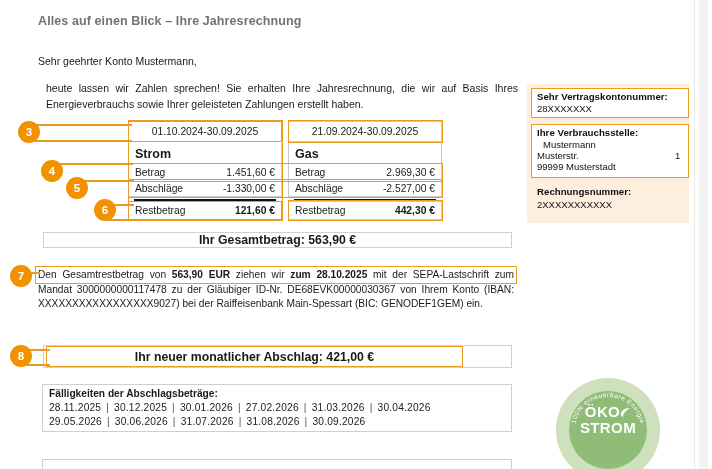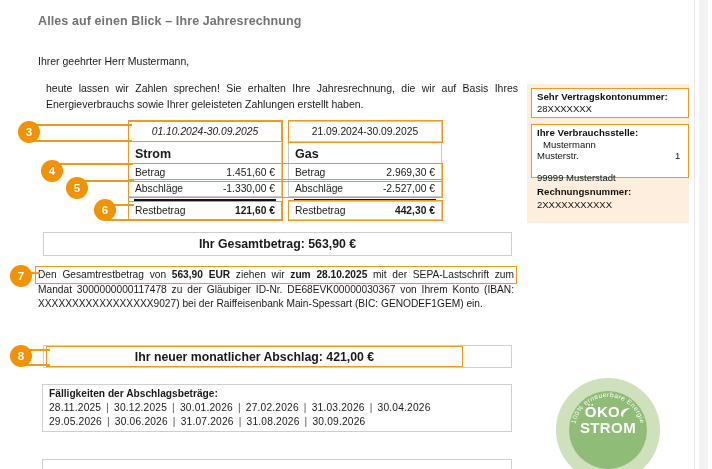--- a/index.html
+++ b/index.html
@@ -20,21 +20,21 @@
   .side-box-1{left:531px;top:88px;width:158px;height:30px;}
   .side-box-2{left:531px;top:124px;width:158px;height:54px;}
   .side-text{position:absolute;font-size:9.5px;line-height:11.5px;color:#111;}
   .side-title{font-weight:bold;font-size:9.7px;}
   .sp-1-title{left:537px;top:91px;}
   .sp-1-val{left:537px;top:103px;}
   .sp-2-title{left:537px;top:127px;}
   .sp-2-l1{left:537px;top:139px;margin-left:6px;}
   .sp-2-l2{left:537px;top:150px;}
   .sp-2-l2b{left:675px;top:150px;}
-  .sp-2-l3{left:537px;top:161px;margin-top:11px;}
+  .sp-2-l3{left:537px;top:161px;}
   .sp-3-title{left:537px;top:186px;}
   .sp-3-val{left:537px;top:199px;}
 
   
   .headline{position:absolute;left:38px;top:14px;font-size:12.5px;font-weight:bold;color:#737373;letter-spacing:.1px;}
   .salut{position:absolute;left:38px;top:55px;font-size:10.5px;}
   .para{position:absolute;left:46px;top:81px;width:472px;font-size:10.5px;line-height:15.5px;text-align:justify;}
   .col-left{left:128px;width:154px;}
   .col-right{left:288px;width:154px;}
 
@@ -51,21 +51,21 @@
   .r-period{top:121px;height:21px;}
   .r-name{top:143px;height:22px;border-top:none;}
   .r-betrag{top:164px;height:17px;border-top:none;}
   .r-abschlag{top:180px;height:17px;border-top:none;}
   .r-rest{top:201px;height:19px;}
 
   
   .grp{position:absolute;box-sizing:border-box;border:1.6px solid #eb9b22;pointer-events:none;}
 
   
-  .total-box{position:absolute;left:43px;top:232px;width:469px;height:24px;border:1px solid #cfcfcf;
+  .total-box{position:absolute;left:43px;top:232px;width:469px;height:16px;border:1px solid #cfcfcf;
              box-sizing:border-box;display:flex;align-items:center;justify-content:center;
              font-size:12.3px;font-weight:bold;background:#fff;}
 
   
   .sepa{position:absolute;left:38px;top:268px;width:476px;font-size:10.2px;line-height:14.6px;text-align:justify;}
   .sepa-outline{position:absolute;left:35px;top:266px;width:482px;height:18px;border:1.4px solid #eb9b22;box-sizing:border-box;}
 
   
   .abs-outer{position:absolute;left:43px;top:345px;width:469px;height:23px;border:1px solid #cfcfcf;box-sizing:border-box;background:#fff;}
   .abs-inner{position:absolute;left:46px;top:346px;width:417px;height:21px;border:1.6px solid #eb9b22;box-sizing:border-box;
@@ -111,24 +111,24 @@
   <div class="side-text side-title sp-2-title">Ihre Verbrauchsstelle:</div>
   <div class="side-text sp-2-l1">Mustermann</div>
   <div class="side-text sp-2-l2">Musterstr.</div>
   <div class="side-text sp-2-l2b">1</div>
   <div class="side-text sp-2-l3">99999 Musterstadt</div>
 
   <div class="side-text side-title sp-3-title">Rechnungsnummer:</div>
   <div class="side-text sp-3-val">2XXXXXXXXXXX</div>
 
   <div class="headline">Alles auf einen Blick – Ihre Jahresrechnung</div>
-  <div class="salut">Ihrer geehrter Herr Mustermann,</div>
+  <div class="salut">Sehr geehrter Konto Mustermann,</div>
   <div class="para">heute lassen wir Zahlen sprechen! Sie erhalten Ihre Jahresrechnung, die wir auf Basis Ihres Energieverbrauchs sowie Ihrer geleisteten Zahlungen erstellt haben.</div>
 
-  <div class="cell col-left r-period center" style="border-color:#eb9b22;border-width:1.6px;font-style:italic;">01.10.2024-30.09.2025</div>
+  <div class="cell col-left r-period center" style="border-color:#eb9b22;border-width:1.6px;">01.10.2024-30.09.2025</div>
   <div class="cell col-right r-period center">21.09.2024-30.09.2025</div>
 
   <div class="cell col-left r-name sect-head">Strom</div>
   <div class="cell col-right r-name sect-head">Gas</div>
 
   <div class="cell col-left r-betrag split">
     <span>Betrag</span>
     <span>1.451,60 €</span>
   </div>
   <div class="cell col-right r-betrag split">

